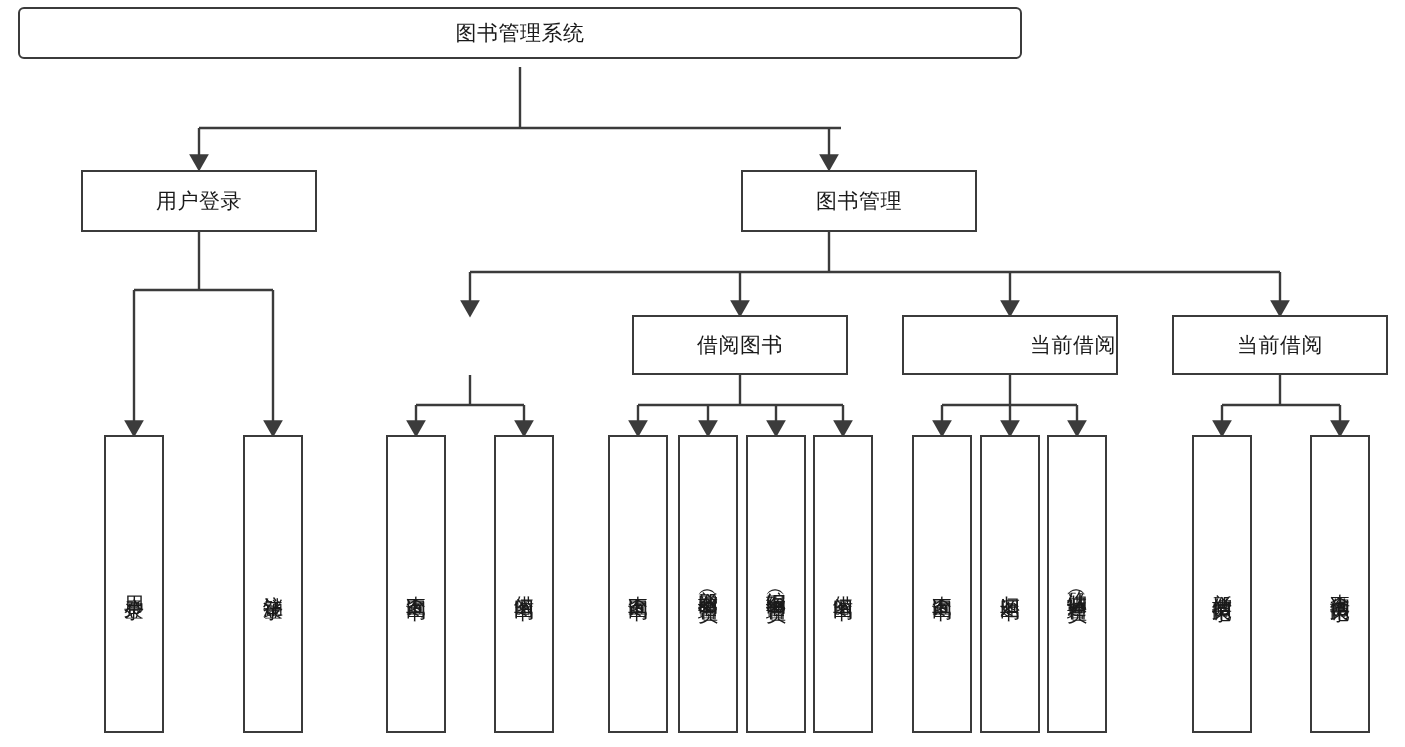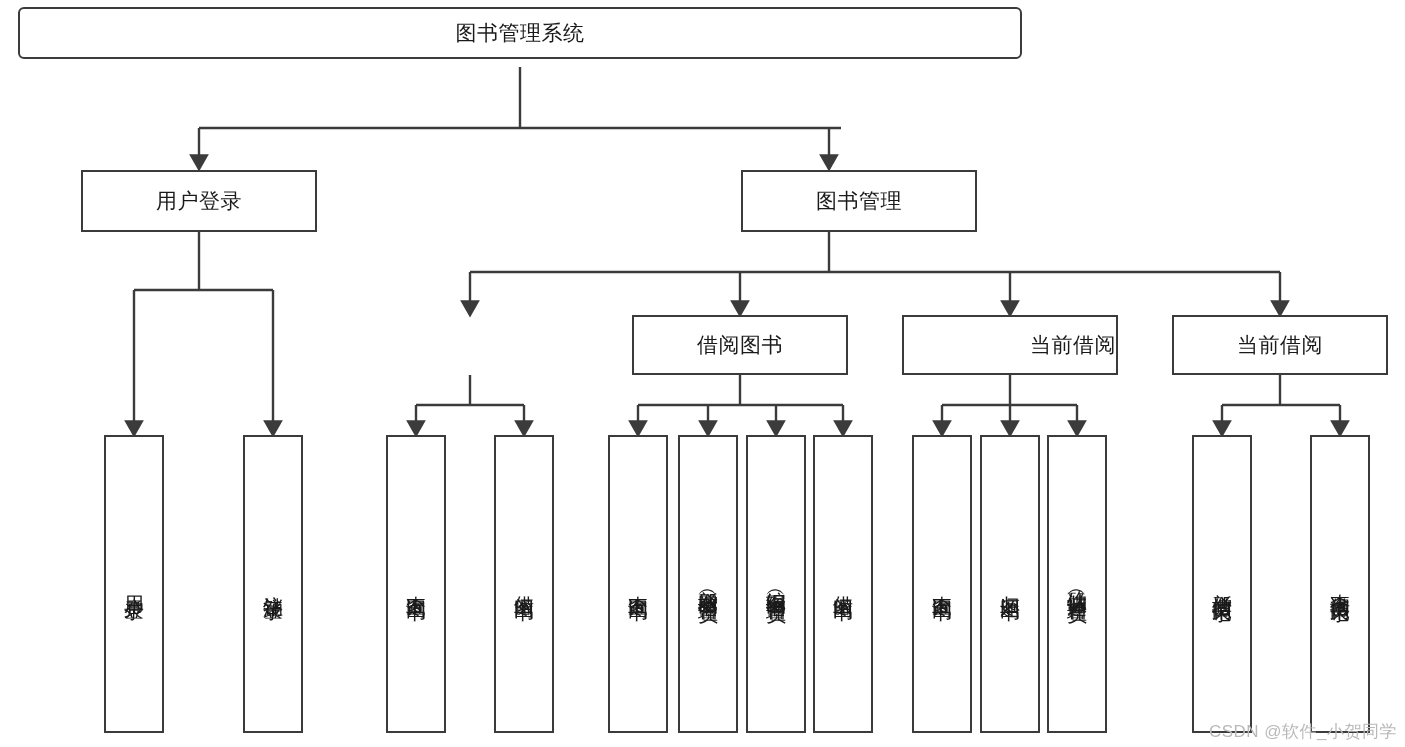--- a/index.html
+++ b/index.html
@@ -188,15 +188,14 @@
     <span class="label">确认归还（管理员）</span>
   </div>
 
   <div class="node vert" style="left:1192px; top:435px; width:60px; height:298px;">
     <span class="label">新增借阅记录</span>
   </div>
   <div class="node vert" style="left:1310px; top:435px; width:60px; height:298px;">
     <span class="label">查询借阅记录</span>
   </div>
 
-  <div class="watermark">CSDN @软件_小贺同学</div>
 
 </div>
 
 </body></html>

